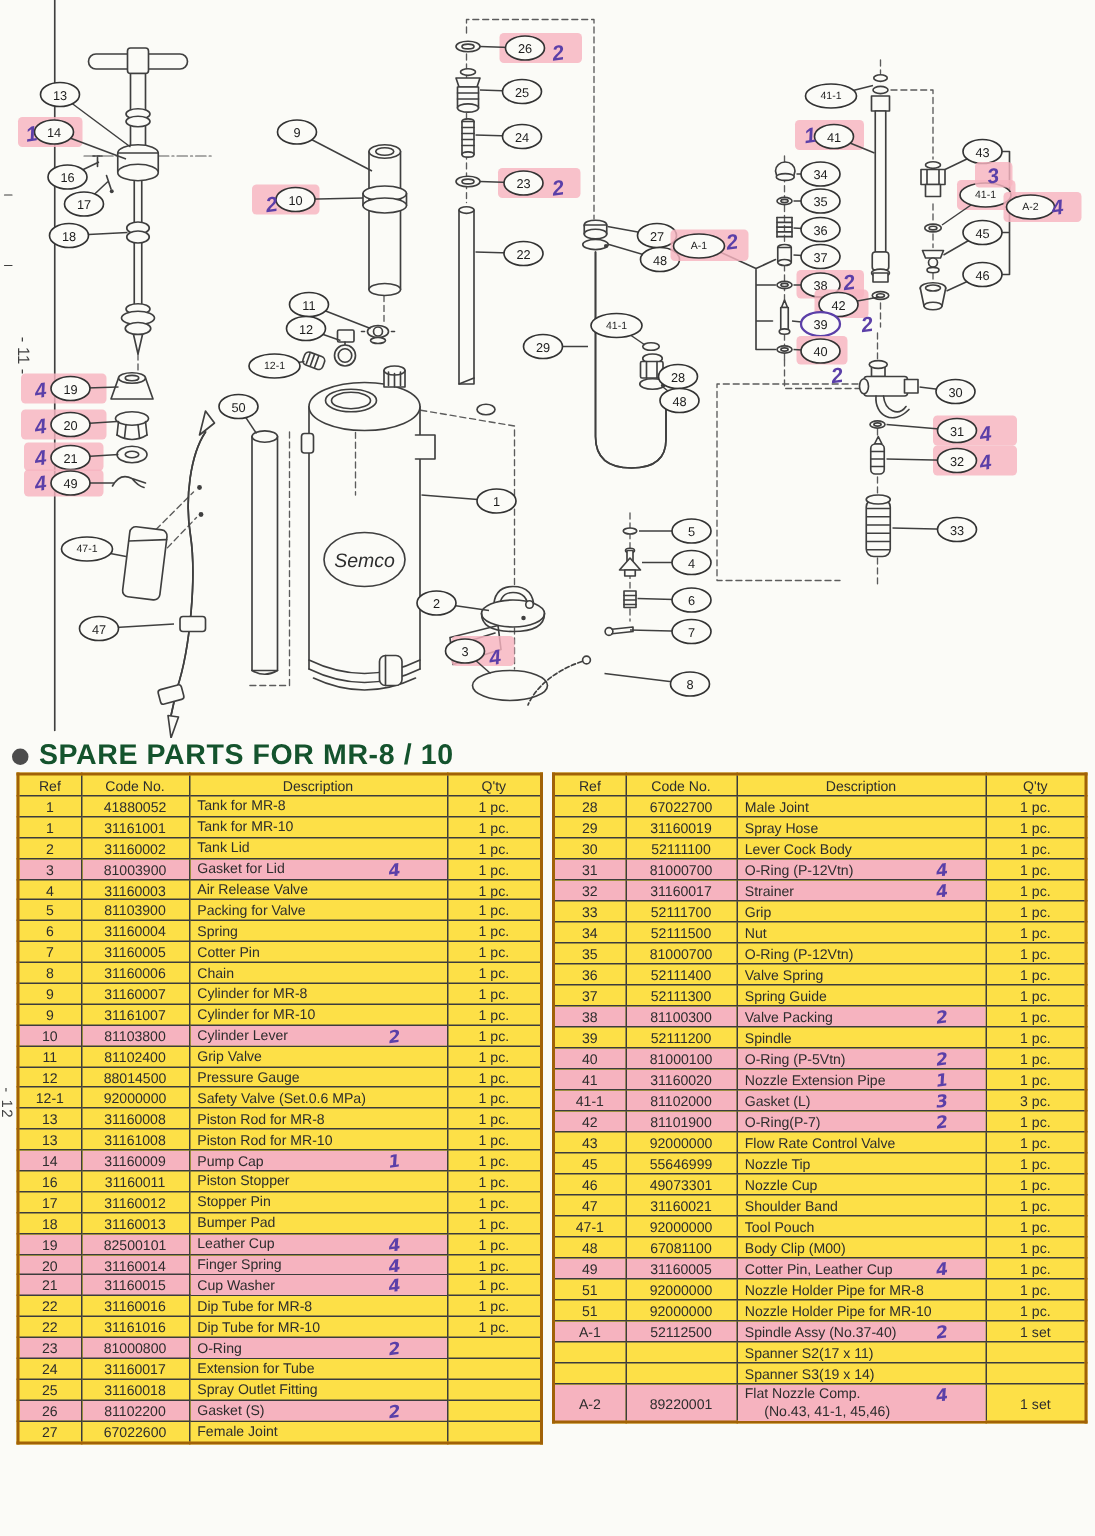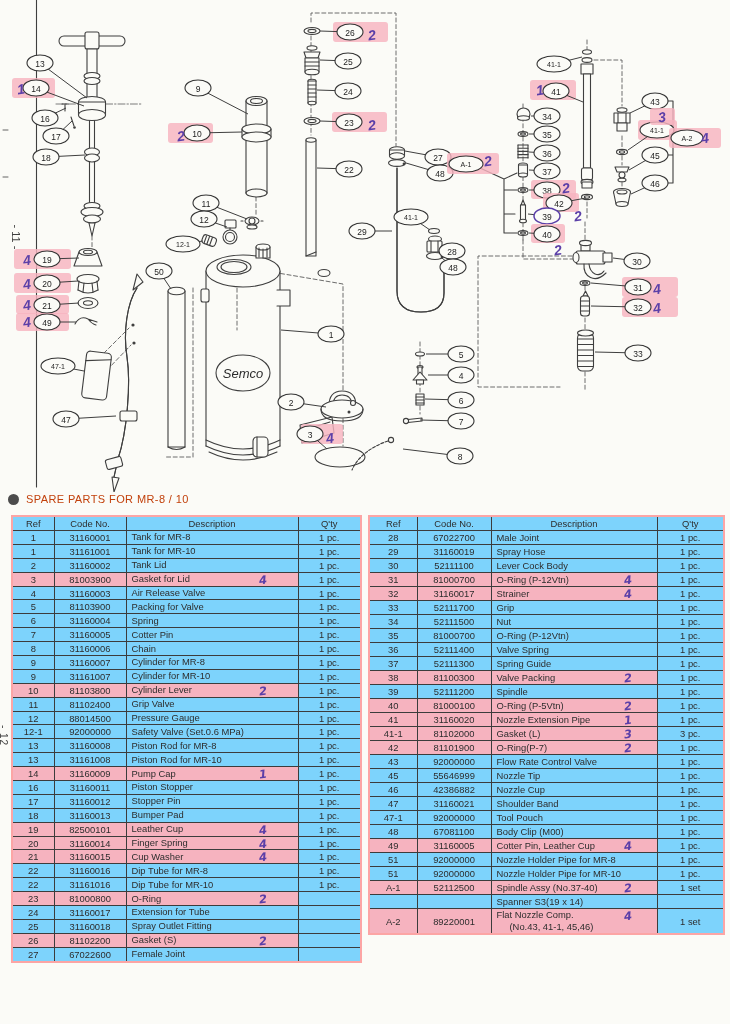--- a/index.html
+++ b/index.html
@@ -14,24 +14,24 @@
   #parts .dash{stroke-dasharray:4 2.6;stroke-width:.9;stroke:#5b5b5b}
   #parts .dashdot{stroke-dasharray:7 2 1.4 2;stroke-width:.8;stroke:#5b5b5b}
   #parts .fillp{fill:#3f3f3f;stroke:none}
   #parts .thin{stroke-width:.8}
   #diagram text{font-family:"Liberation Sans",sans-serif}
   .semco{font-family:"DejaVu Serif",serif;font-style:italic;font-size:13px;fill:#2d2d2d;
          text-anchor:middle}
   
   .title-row{position:absolute;left:8px;top:493px;display:flex;align-items:center;gap:7px}
   .bullet{width:11px;height:11px;border-radius:50%;background:#4c4c4c;display:inline-block}
-  .title-text{font-size:11px;font-weight:normal;letter-spacing:.4px;color:#c2410c}
+  .title-text{font-size:19px;font-weight:bold;letter-spacing:.4px;color:#14532d}
   
-  table{border-collapse:collapse;table-layout:fixed;position:absolute;background:#7dd3fc;
-        border:2px solid #fca5a5}
+  table{border-collapse:collapse;table-layout:fixed;position:absolute;background:#fde047;
+        border:2px solid #a16207}
   #table-left{left:11px;top:515px;width:349px}
   #table-right{left:368px;top:515px;width:355px}
   th,td{border:1px solid #3c3c3c;font-size:9.4px;font-weight:normal;padding:0 2px;
         text-align:center;white-space:nowrap;overflow:hidden}
   th{height:13px}
   #table-left td{height:12.9px}
   #table-right td{height:13px}
   tr.tall td{height:26px}
   td.c-desc{text-align:left;padding-left:5px;position:relative}
   tr.hl .c-ref,tr.hl .c-code,tr.hl .c-desc{background:#f6b3bf}
@@ -694,21 +694,21 @@
       <tr>
         <th>Ref</th>
         <th>Code No.</th>
         <th>Description</th>
         <th>Q'ty</th>
       </tr>
     </thead>
     <tbody id="tbody-left">
         <tr>
           <td class="c-ref">1</td>
-          <td class="c-code">31160001</td>
+          <td class="c-code">41880052</td>
           <td class="c-desc">
             <div class="dline">Tank for MR-8</div>
           </td>
           <td class="c-qty">1 pc.</td>
         </tr>
         <tr>
           <td class="c-ref">1</td>
           <td class="c-code">31161001</td>
           <td class="c-desc">
             <div class="dline">Tank for MR-10</div>
@@ -1120,21 +1120,21 @@
         <tr>
           <td class="c-ref">45</td>
           <td class="c-code">55646999</td>
           <td class="c-desc">
             <div class="dline">Nozzle Tip</div>
           </td>
           <td class="c-qty">1 pc.</td>
         </tr>
         <tr>
           <td class="c-ref">46</td>
-          <td class="c-code">42386882</td>
+          <td class="c-code">49073301</td>
           <td class="c-desc">
             <div class="dline">Nozzle Cup</div>
           </td>
           <td class="c-qty">1 pc.</td>
         </tr>
         <tr>
           <td class="c-ref">47</td>
           <td class="c-code">31160021</td>
           <td class="c-desc">
             <div class="dline">Shoulder Band</div>
@@ -1183,20 +1183,28 @@
           <td class="c-qty">1 pc.</td>
         </tr>
         <tr class="hl">
           <td class="c-ref">A-1</td>
           <td class="c-code">52112500</td>
           <td class="c-desc">
             <div class="dline">Spindle Assy (No.37-40)</div>
             <span class="hw tann">2</span>
           </td>
           <td class="c-qty">1 set</td>
+        </tr>
+        <tr>
+          <td class="c-ref"></td>
+          <td class="c-code"></td>
+          <td class="c-desc">
+            <div class="dline">Spanner S2(17 x 11)</div>
+          </td>
+          <td class="c-qty"></td>
         </tr>
         <tr>
           <td class="c-ref"></td>
           <td class="c-code"></td>
           <td class="c-desc">
             <div class="dline">Spanner S3(19 x 14)</div>
           </td>
           <td class="c-qty"></td>
         </tr>
         <tr class="hl tall">

